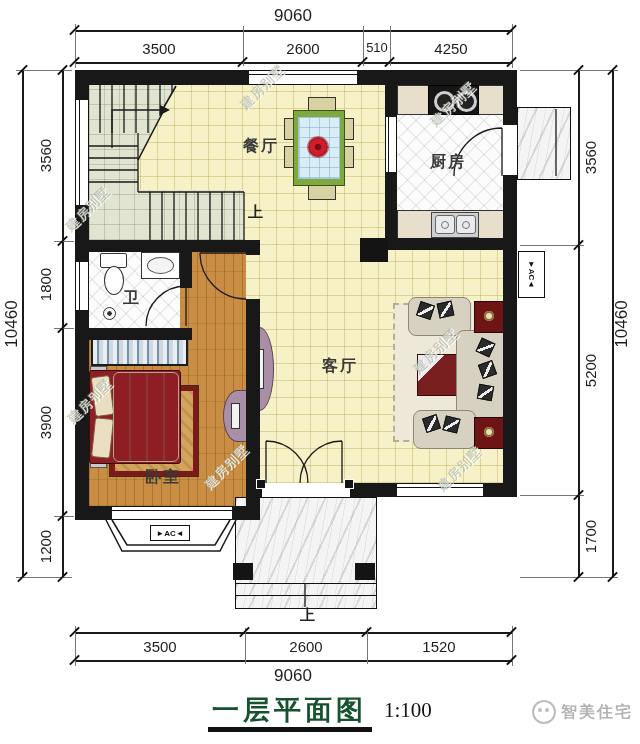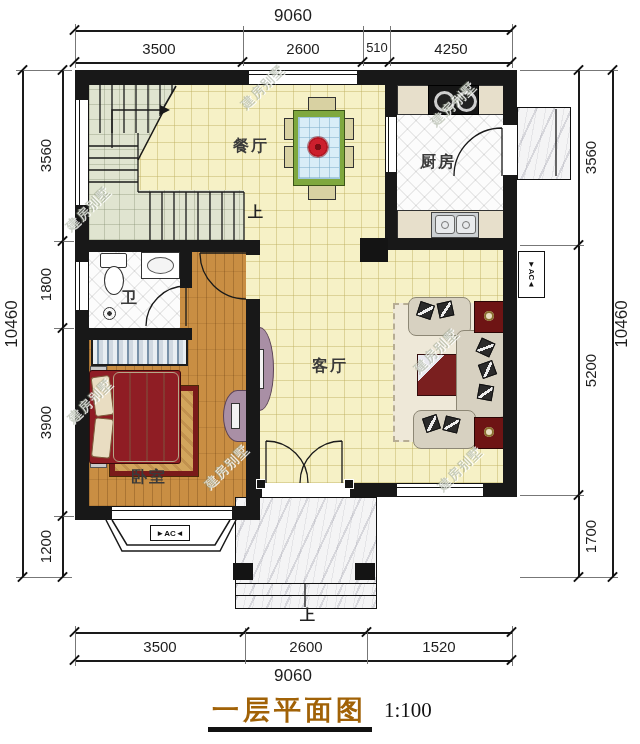--- a/index.html
+++ b/index.html
@@ -34,37 +34,37 @@
                      repeating-linear-gradient(100deg,rgba(160,160,170,.18) 0 1px,transparent 1px 9px);}
   .counter{position:absolute;background:#e7dfcb;border:1px solid #333;}
   
   .dline{position:absolute;background:#1a1a1a;}
   .wit{position:absolute;background:#777;}
   .tick{position:absolute;width:13px;height:2px;background:#111;transform:rotate(-45deg);}
   .dim{position:absolute;font-size:15px;color:#1d1d1d;text-align:center;white-space:nowrap;}
   .dimv{position:absolute;font-size:15px;color:#1d1d1d;text-align:center;white-space:nowrap;
         width:64px;transform:rotate(-90deg);}
   .room{position:absolute;font-size:16px;font-weight:700;color:#3a3a3a;letter-spacing:2px;
-        white-space:nowrap;}
+        text-align:center;white-space:nowrap;}
   .up{position:absolute;font-size:15px;font-weight:700;color:#222;}
   .wm{position:absolute;font-size:13px;font-weight:700;color:rgba(135,148,125,.42);
       letter-spacing:1px;transform:rotate(-45deg);white-space:nowrap;
       text-shadow:1px 1px 0 rgba(255,255,255,.85);}
   .acbox{position:absolute;background:#fff;border:1.5px solid #111;color:#111;
          font-size:8px;font-weight:700;display:flex;align-items:center;justify-content:center;
          white-space:nowrap;}
   .furn{position:absolute;}
   .sofa{position:absolute;background:#d7d1c1;border:1.5px solid #8d8775;border-radius:8px;}
   .pillow{position:absolute;background:#2b2b2b;border:1px solid #111;
           background-image:linear-gradient(135deg,transparent 45%,#eee 45%,#eee 60%,transparent 60%);}
   .endtable{position:absolute;background:#6e1414;border:1.5px solid #2a0505;}
   .plant{position:absolute;width:10px;height:10px;border-radius:50%;background:#e8ddc2;
          box-shadow:inset 0 0 0 2px #8a6f30;}
   .chair{position:absolute;background:#d8d1a2;border:1.5px solid #333;}
-  .title{position:absolute;font-size:27px;font-weight:700;color:#a16207;letter-spacing:4px;
+  .title{position:absolute;font-size:27px;font-weight:700;color:#14532d;letter-spacing:4px;
          font-family:"Liberation Serif",serif;white-space:nowrap;}
   .scale{position:absolute;font-size:21px;color:#111;font-family:"Liberation Serif",serif;}
   .brand{position:absolute;display:flex;align-items:center;gap:5px;color:#b3b3b3;
          font-size:16px;font-weight:700;letter-spacing:2px;}
   .brandicon{width:20px;height:20px;border:2px solid #bdbdbd;border-radius:50%;position:relative;}
   .brandicon:after{content:"";position:absolute;left:4px;top:6px;width:4px;height:4px;
          border-radius:50%;background:#bdbdbd;box-shadow:7px 0 0 #bdbdbd;}
   svg.lines{position:absolute;left:0;top:0;pointer-events:none;}
 </style>
 </head>
@@ -305,14 +305,18 @@
   <div class="tick" style="left:572px;top:244px;"></div>
   <div class="tick" style="left:572px;top:494px;"></div>
   <div class="tick" style="left:572px;top:576px;"></div>
   <div class="tick" style="left:606px;top:69px;"></div>
   <div class="tick" style="left:606px;top:576px;"></div>
 
   <div class="title" style="left:212px;top:692px;">一层平面图</div>
   <div class="abs" style="left:208px;top:727px;width:164px;height:5px;background:#111;"></div>
   <div class="scale" style="left:384px;top:698px;">1:100</div>
 
+  <div class="brand" style="left:532px;top:700px;">
+    <span class="brandicon"></span>
+    <span>智美住宅</span>
+  </div>
 
 </div>
 
 </body></html>

